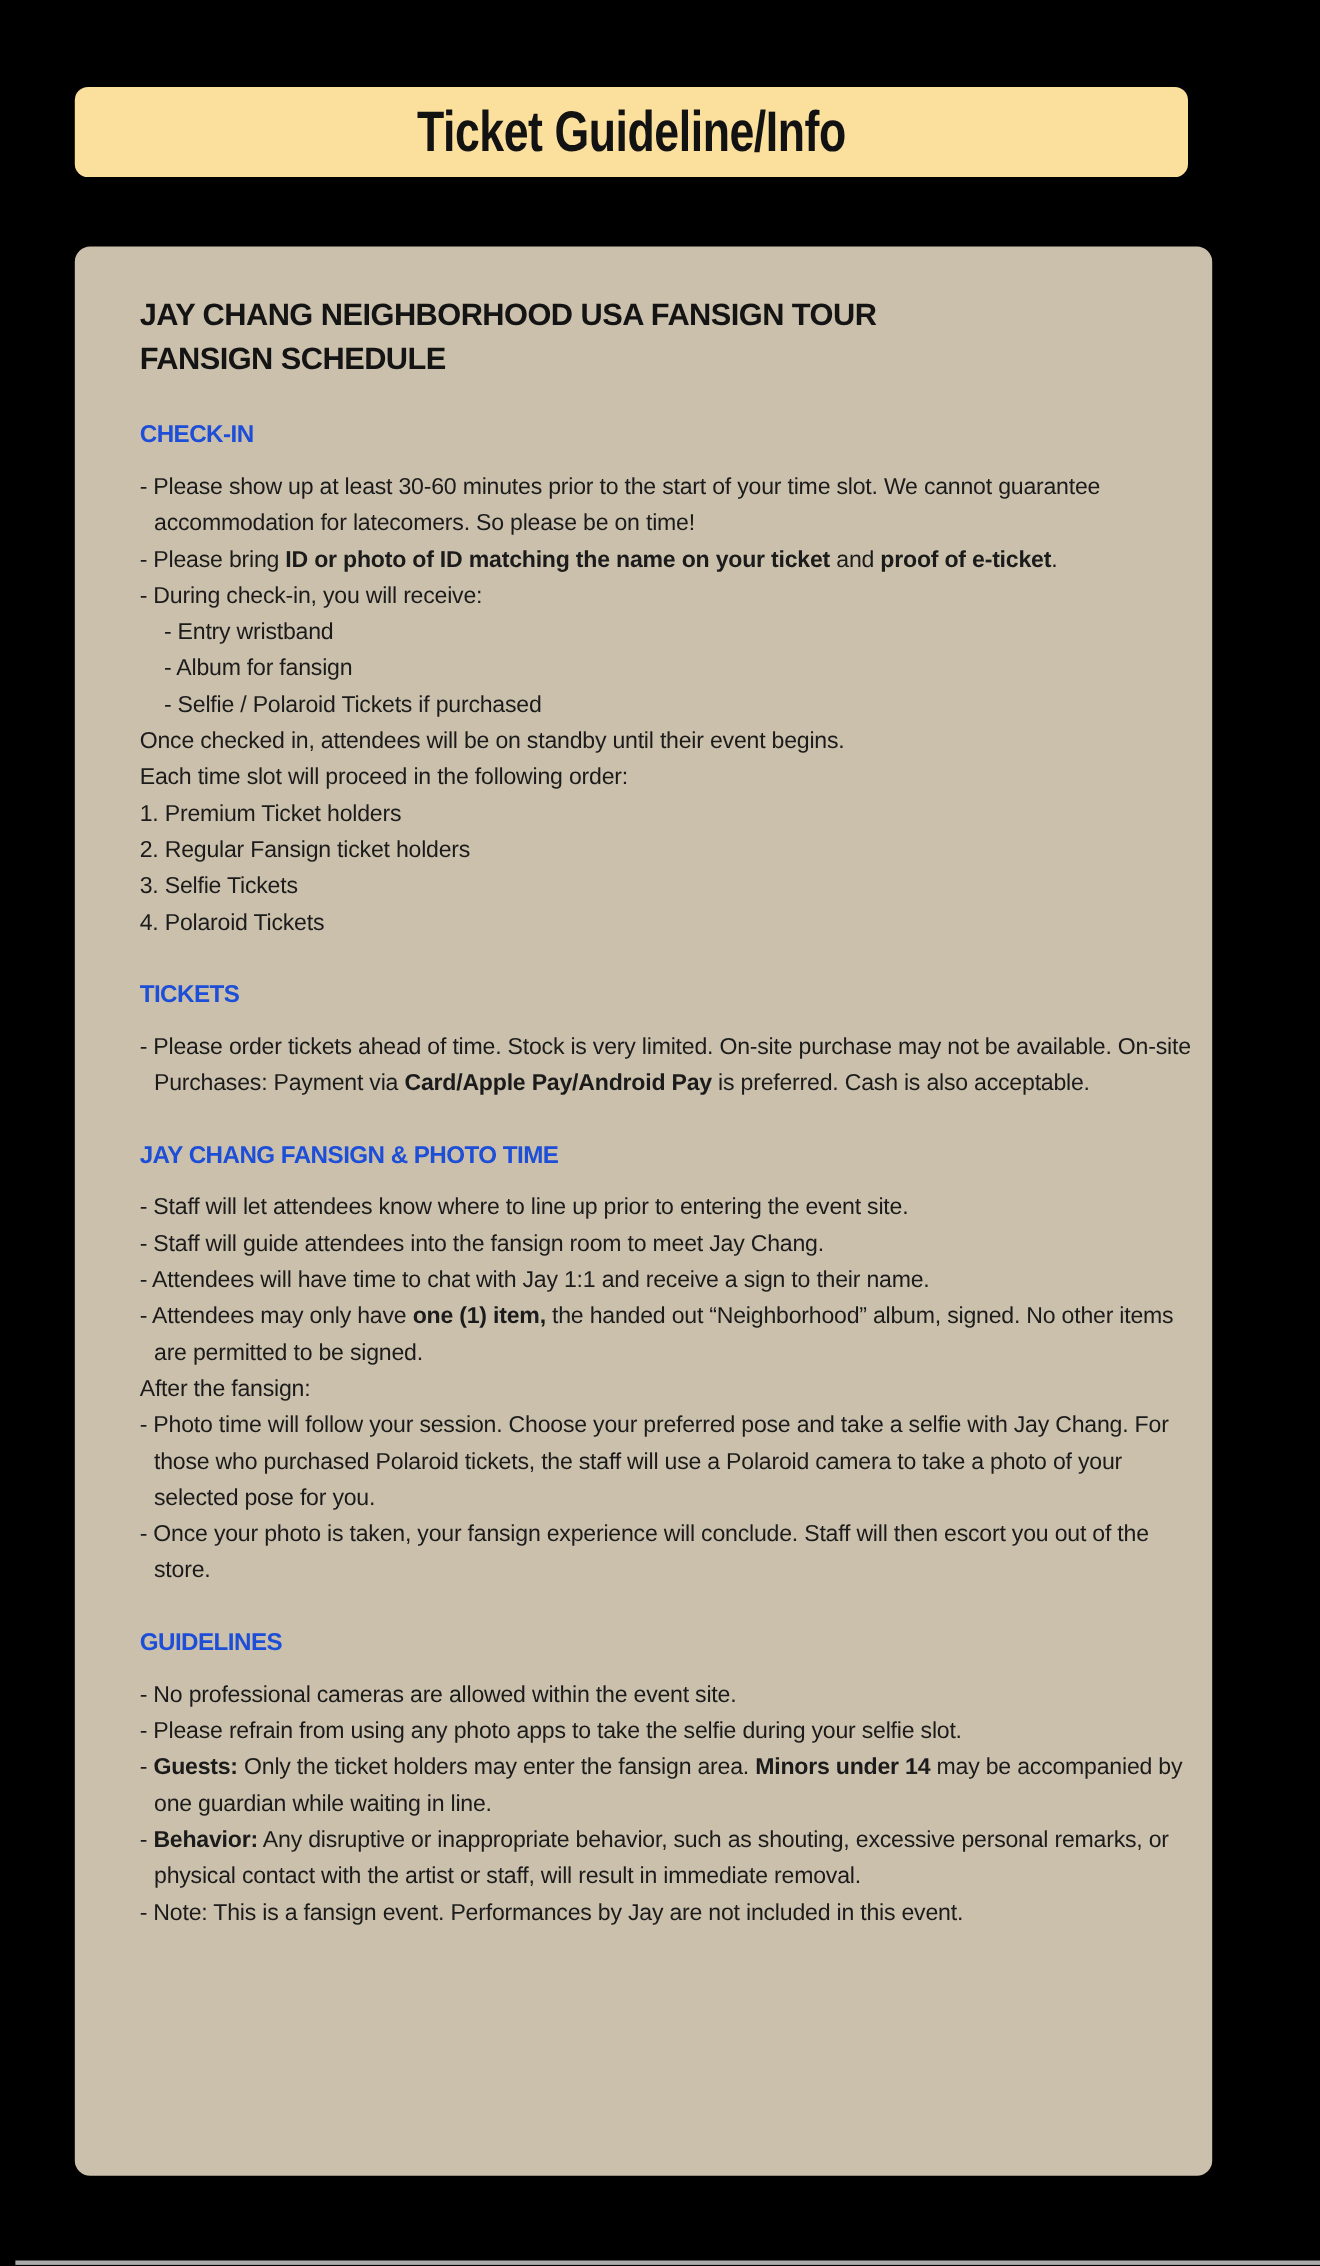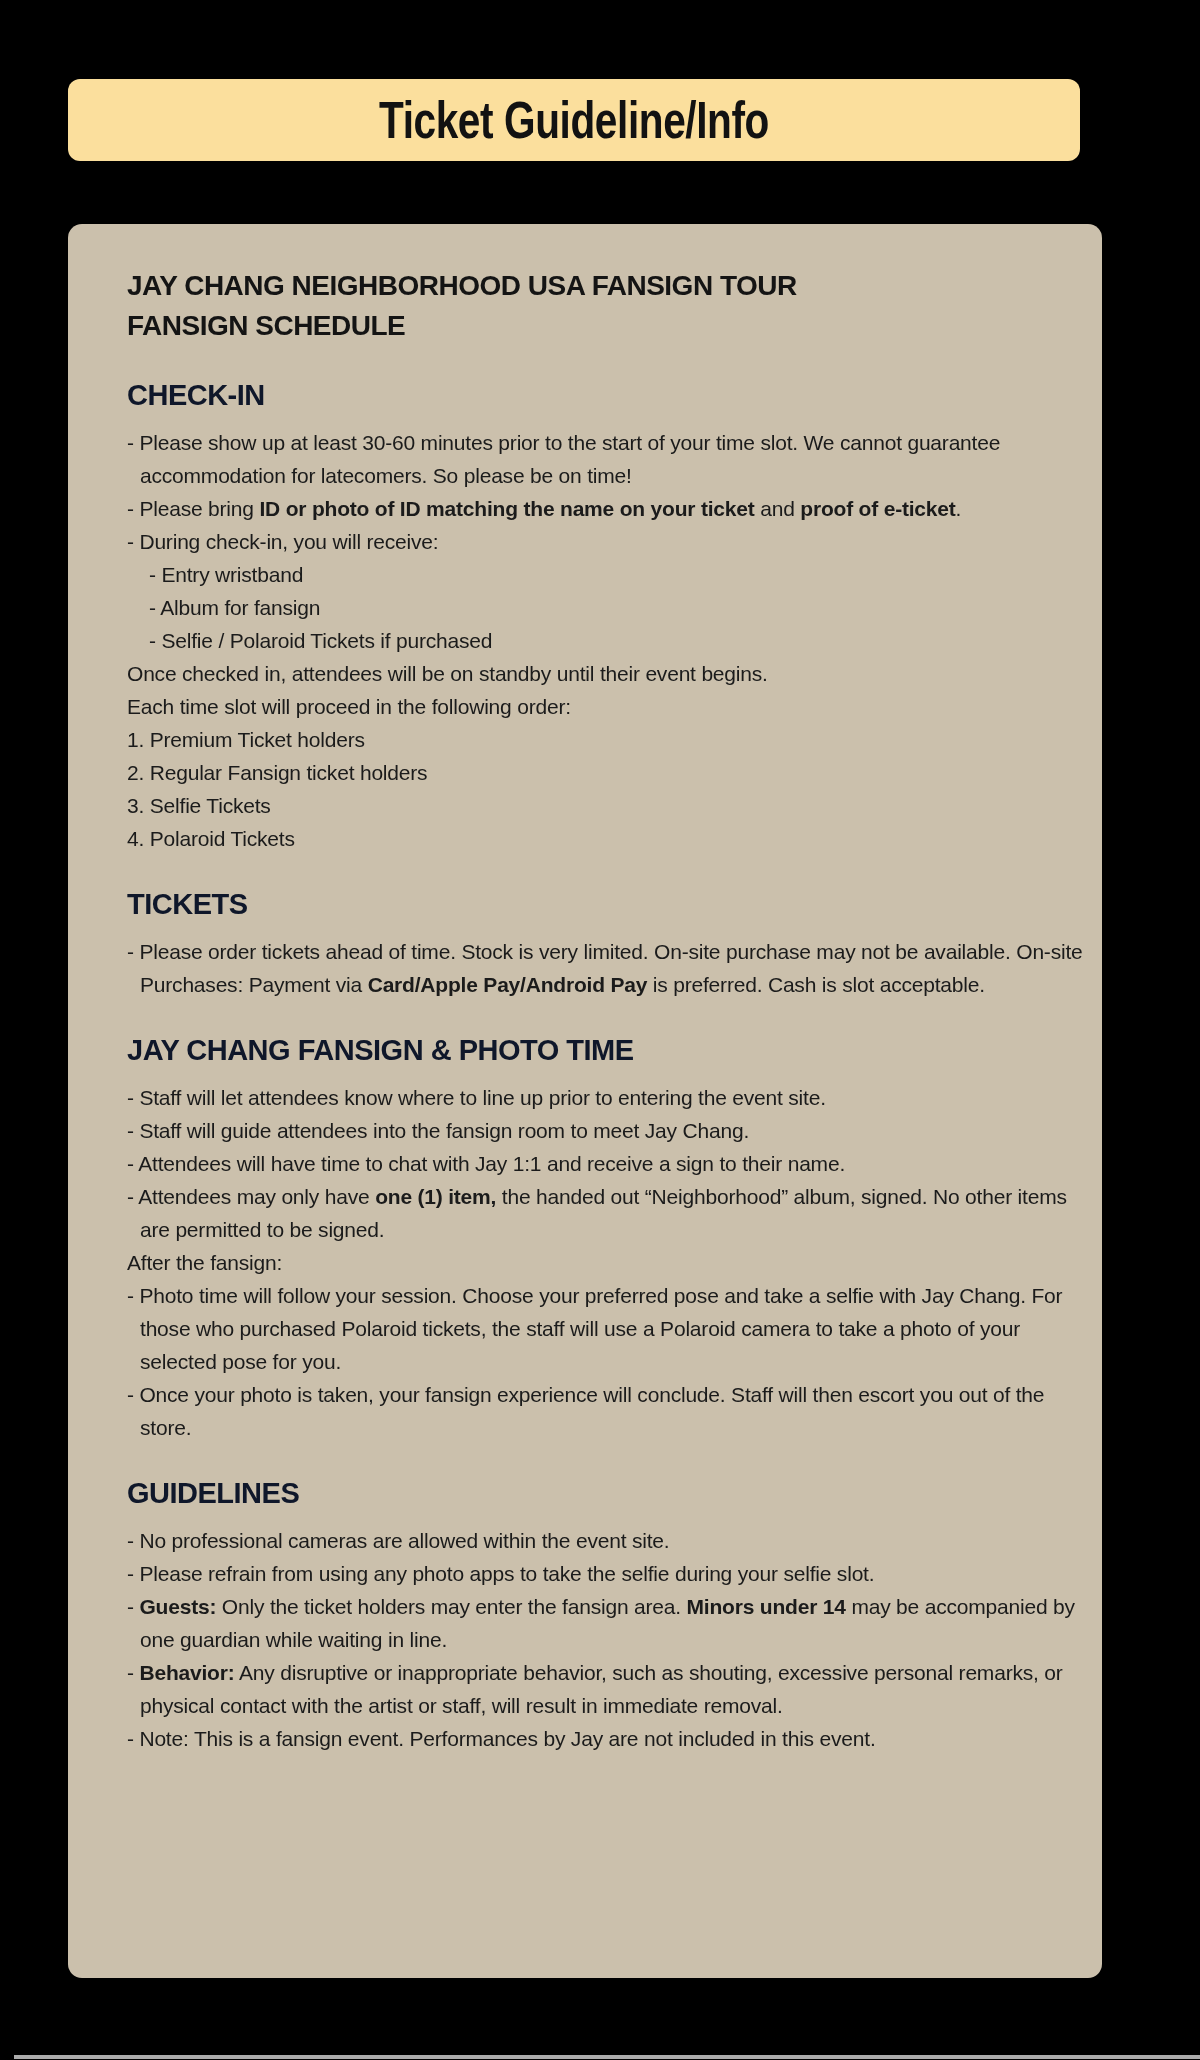--- a/index.html
+++ b/index.html
@@ -50,26 +50,26 @@
     box-shadow: 0 2px 4px rgba(0,0,0,0.6);
   }
   .card-title {
     font-size: 28px;
     font-weight: 700;
     line-height: 40px;
     letter-spacing: -0.5px;
     color: #141414;
   }
   .section-heading {
-    font-size: 29px;
+    font-size: 22px;
     font-weight: 700;
     line-height: 38px;
     letter-spacing: -0.5px;
     margin: 30px 0 12px 0;
-    color: #0f172a;
+    color: #1d4ed8;
   }
   .ln {
     font-size: 21px;
     line-height: 33px;
     letter-spacing: -0.2px;
     max-width: 990px;
   }
   .ln-bullet { padding-left: 13px; text-indent: -13px; }
   .ln-sub    { padding-left: 35px; text-indent: -13px; }
   .ln-plain  { padding-left: 0; }
@@ -103,21 +103,21 @@
       <div class="ln ln-sub"><span>- Entry wristband</span></div>
       <div class="ln ln-sub"><span>- Album for fansign</span></div>
       <div class="ln ln-sub"><span>- Selfie / Polaroid Tickets if purchased</span></div>
       <div class="ln ln-plain"><span>Once checked in, attendees will be on standby until their event begins.</span></div>
       <div class="ln ln-plain"><span>Each time slot will proceed in the following order:</span></div>
       <div class="ln ln-plain"><span>1. Premium Ticket holders</span></div>
       <div class="ln ln-plain"><span>2. Regular Fansign ticket holders</span></div>
       <div class="ln ln-plain"><span>3. Selfie Tickets</span></div>
       <div class="ln ln-plain"><span>4. Polaroid Tickets</span></div>
       <div class="section-heading">TICKETS</div>
-      <div class="ln ln-bullet"><span>- Please order tickets ahead of time. Stock is very limited. On-site purchase may not be available. On-site Purchases: Payment via </span><span class="bb">Card/Apple Pay/Android Pay</span><span> is preferred. Cash is slot acceptable.</span></div>
+      <div class="ln ln-bullet"><span>- Please order tickets ahead of time. Stock is very limited. On-site purchase may not be available. On-site Purchases: Payment via </span><span class="bb">Card/Apple Pay/Android Pay</span><span> is preferred. Cash is also acceptable.</span></div>
       <div class="section-heading">JAY CHANG FANSIGN &amp; PHOTO TIME</div>
       <div class="ln ln-bullet"><span>- Staff will let attendees know where to line up prior to entering the event site.</span></div>
       <div class="ln ln-bullet"><span>- Staff will guide attendees into the fansign room to meet Jay Chang.</span></div>
       <div class="ln ln-bullet"><span>- Attendees will have time to chat with Jay 1:1 and receive a sign to their name.</span></div>
       <div class="ln ln-bullet"><span>- Attendees may only have </span><span class="bb">one (1) item,</span><span> the handed out “Neighborhood” album, signed. No other items are permitted to be signed.</span></div>
       <div class="ln ln-plain"><span>After the fansign:</span></div>
       <div class="ln ln-bullet"><span>- Photo time will follow your session. Choose your preferred pose and take a selfie with Jay Chang. For those who purchased Polaroid tickets, the staff will use a Polaroid camera to take a photo of your selected pose for you.</span></div>
       <div class="ln ln-bullet"><span>- Once your photo is taken, your fansign experience will conclude. Staff will then escort you out of the store.</span></div>
       <div class="section-heading">GUIDELINES</div>
       <div class="ln ln-bullet"><span>- No professional cameras are allowed within the event site.</span></div>

